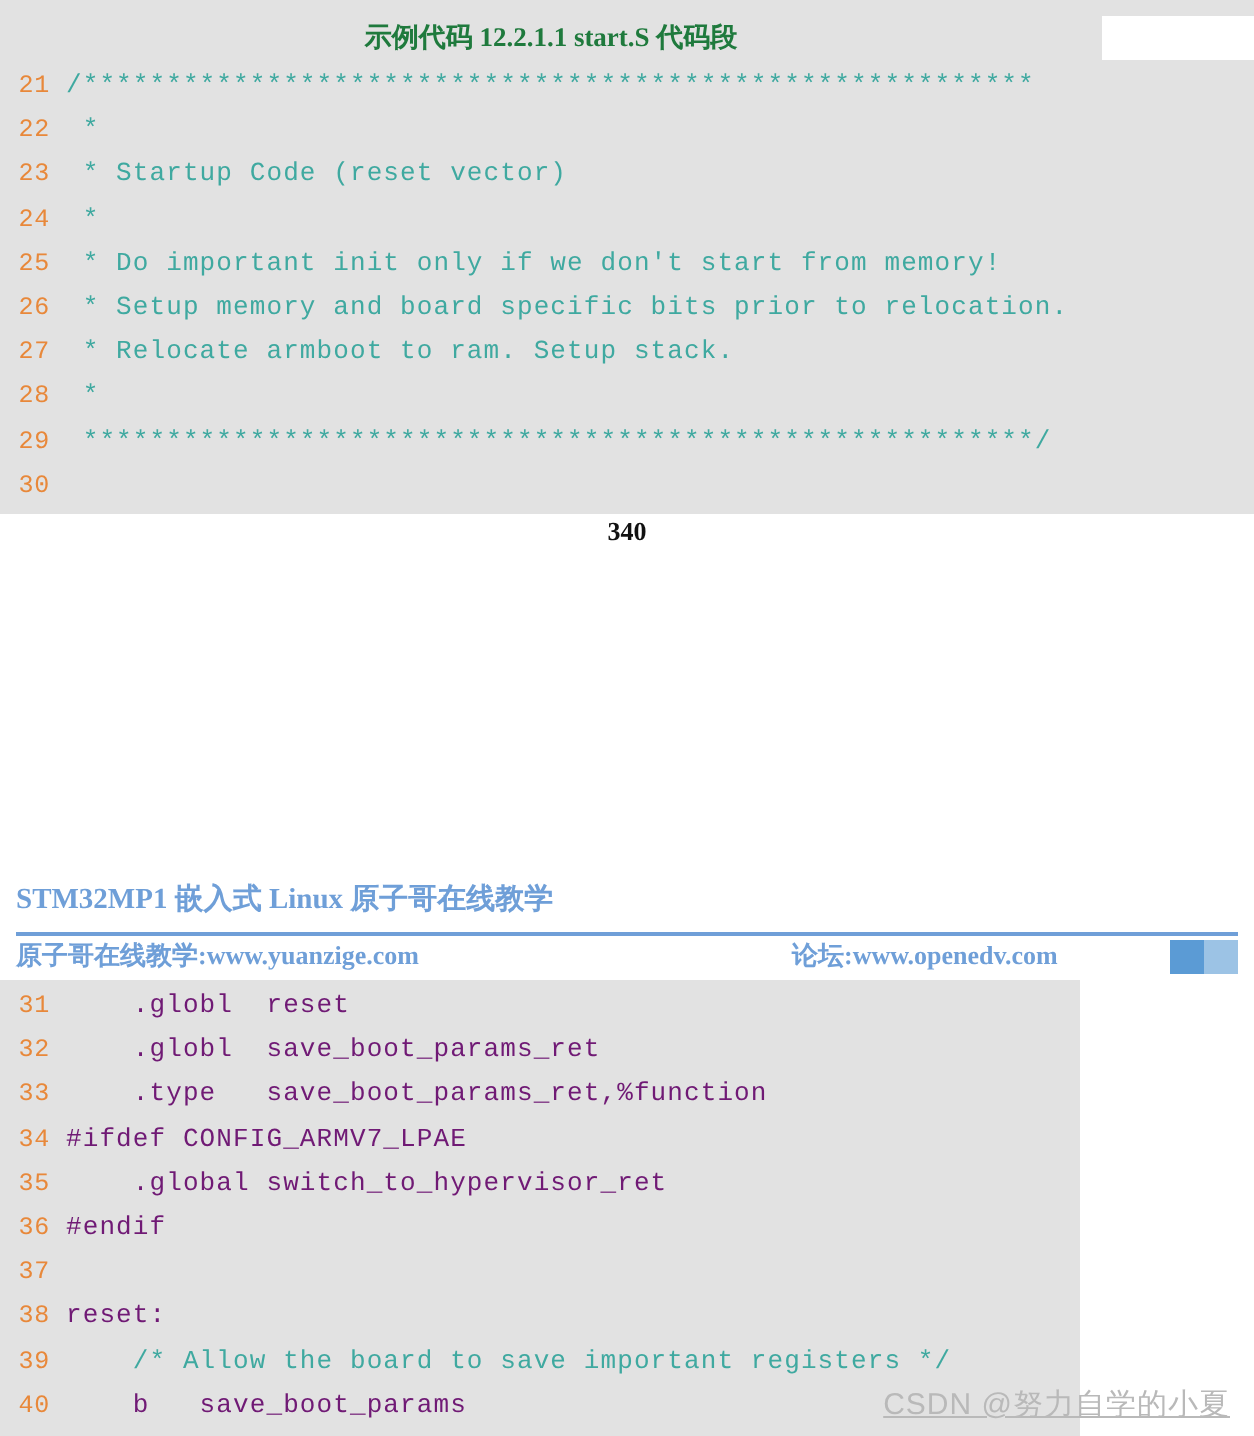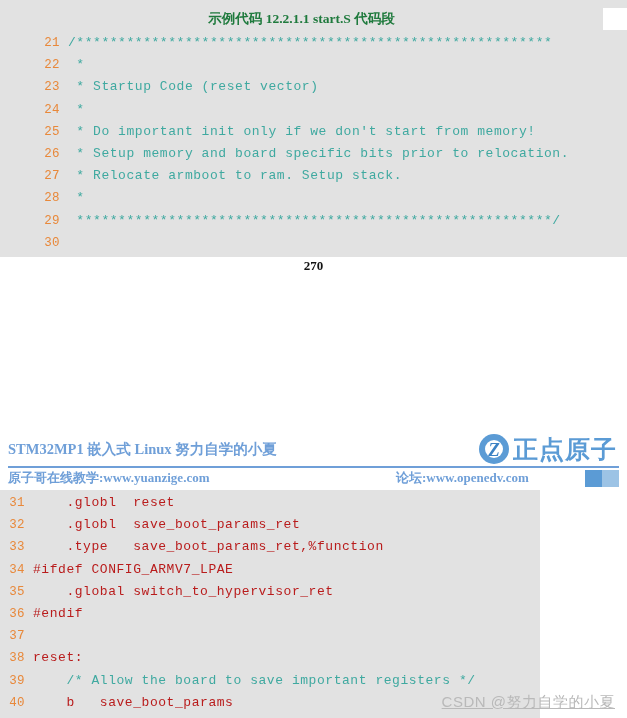--- a/index.html
+++ b/index.html
@@ -42,21 +42,21 @@
     font-size: 12.5px;
     letter-spacing: 0.4px;
     user-select: none;
   }
   .ltext {
     white-space: pre;
     letter-spacing: 0.55px;
     font-size: 13px;
   }
   .tok-comment { color: #3fa9a0; }
-  .tok-plain   { color: #b91c1c; }
+  .tok-plain   { color: #701a75; }
 
   
   #page-one-clip {
     position: absolute;
     left: 0;
     top: 0;
     width: 627px;
     height: 8px;
     background: #e2e2e2;
     overflow: hidden;
@@ -69,39 +69,38 @@
     font-family: "Liberation Serif", serif;
     font-size: 13px;
     color: #1c6b3a;
     text-align: center;
   }
 
   #listing-caption {
     position: absolute;
     left: 0;
     top: 8px;
-    width: 603px;
+    width: 551px;
     height: 22px;
     line-height: 22px;
     text-align: center;
     font-family: "Liberation Serif", serif;
     font-size: 13.5px;
     font-weight: bold;
     color: #1f7a3d;
     background: #e2e2e2;
   }
 
   #code-block-top {
     position: absolute;
     left: 0;
     top: 30px;
     width: 627px;
     height: 227px;
     padding-top: 2px;
-    padding-left: 35px;
   }
 
   #page-number {
     position: absolute;
     left: 0;
     top: 258px;
     width: 627px;
     text-align: center;
     font-family: "Liberation Serif", serif;
     font-size: 13px;
@@ -265,31 +264,27 @@
 <body>
 
 <div id="page-one-clip">
   <div class="sliver"></div>
 </div>
 
 <div id="listing-caption">示例代码 12.2.1.1 start.S 代码段</div>
 
 <div id="code-block-top" class="code-block"><div class="code-line"><span class="ln">21</span><span class="ltext tok-comment">/*********************************************************</span></div><div class="code-line"><span class="ln">22</span><span class="ltext tok-comment"> *</span></div><div class="code-line"><span class="ln">23</span><span class="ltext tok-comment"> * Startup Code (reset vector)</span></div><div class="code-line"><span class="ln">24</span><span class="ltext tok-comment"> *</span></div><div class="code-line"><span class="ln">25</span><span class="ltext tok-comment"> * Do important init only if we don't start from memory!</span></div><div class="code-line"><span class="ln">26</span><span class="ltext tok-comment"> * Setup memory and board specific bits prior to relocation.</span></div><div class="code-line"><span class="ln">27</span><span class="ltext tok-comment"> * Relocate armboot to ram. Setup stack.</span></div><div class="code-line"><span class="ln">28</span><span class="ltext tok-comment"> *</span></div><div class="code-line"><span class="ln">29</span><span class="ltext tok-comment"> *********************************************************/</span></div><div class="code-line"><span class="ln">30</span><span class="ltext tok-plain"></span></div></div>
 
-<div id="page-number">270</div>
+<div id="page-number">340</div>
 
 <div id="page-gap"></div>
 
 <div id="doc-header">
   <div id="hdr-row-1">
-    <div id="hdr-title">STM32MP1 嵌入式 Linux 努力自学的小夏</div>
-    <div id="brand-logo">
-      <span id="brand-mark"></span>
-      <span id="brand-text">正点原子</span>
-    </div>
+    <div id="hdr-title">STM32MP1 嵌入式 Linux 原子哥在线教学</div>
   </div>
   <div id="hdr-rule"></div>
   <div id="hdr-row-2">
     <div id="hdr-sub-left">原子哥在线教学:www.yuanzige.com</div>
     <div id="hdr-sub-right">论坛:www.openedv.com</div>
     <div id="hdr-swatches">
       <span class="swatch dark"></span>
       <span class="swatch light"></span>
     </div>
   </div>

